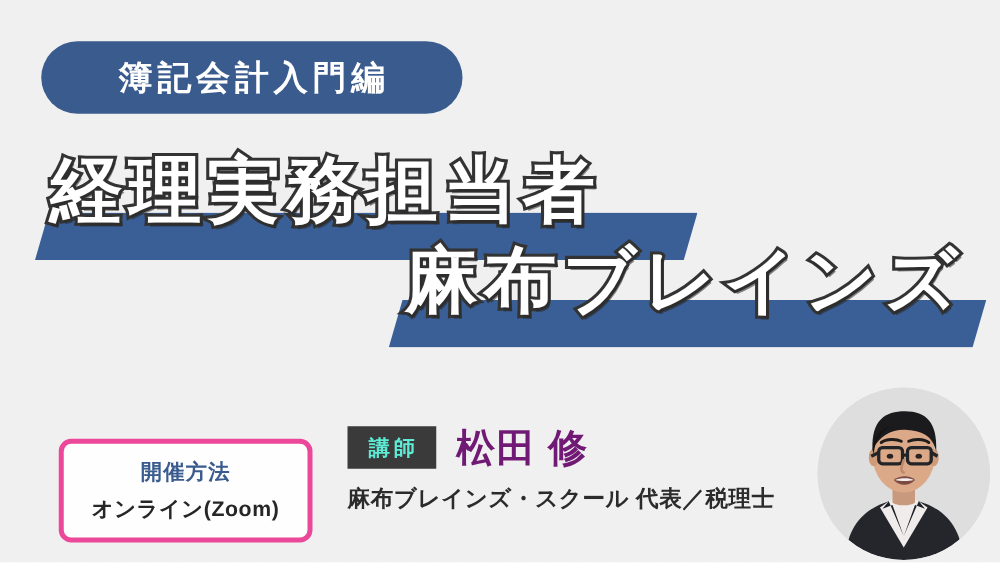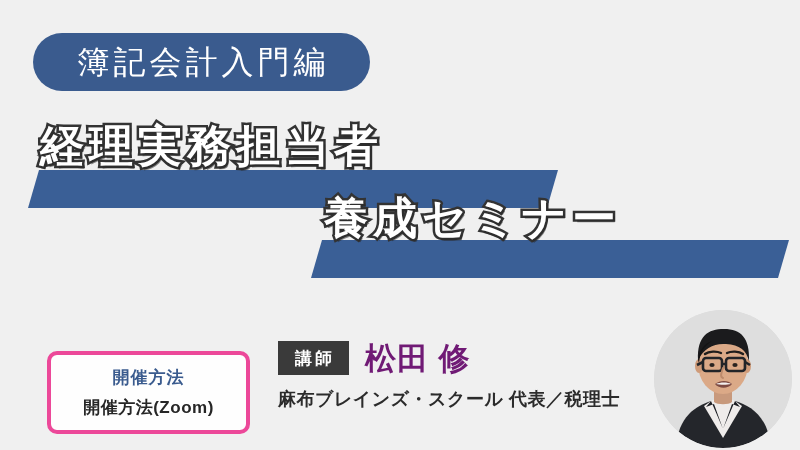--- a/index.html
+++ b/index.html
@@ -62,22 +62,22 @@
     width: 337px;
     height: 58px;
     background: #3a5b8e;
     border-radius: 29px;
     display: flex;
     align-items: center;
     justify-content: center;
   }
   .badge-text {
     color: #ffffff;
-    font-size: 32px;
-    font-weight: normal;
+    font-size: 27px;
+    font-weight: bold;
     letter-spacing: 4px;
     line-height: 1;
     white-space: nowrap;
     text-indent: 4px;
   }
 
   
   .band {
     position: absolute;
     background: #3a5f96;
@@ -93,21 +93,21 @@
     left: 311px;
     top: 240px;
     width: 478px;
     height: 38px;
     clip-path: polygon(11px 0, 100% 0, calc(100% - 11px) 100%, 0 100%);
   }
 
   
   .title-line {
     position: absolute;
-    font-size: 44px;
+    font-size: 58px;
     font-weight: bold;
     line-height: 1;
     color: #ffffff;
     white-space: nowrap;
     letter-spacing: 5px;
     -webkit-text-stroke: 5px #333333;
     paint-order: stroke fill;
     text-shadow:
       2px 3px 0 rgba(40,40,40,0.55);
   }
@@ -158,21 +158,21 @@
     left: 278px;
     top: 341px;
   }
   .instructor-row {
     display: flex;
     align-items: center;
     height: 34px;
   }
   .instructor-tag {
     background: #3a3a3a;
-    color: #ffffff;
+    color: #5eead4;
     font-size: 17px;
     font-weight: bold;
     letter-spacing: 3px;
     line-height: 1;
     padding: 8px 14px 8px 17px;
     box-sizing: border-box;
     height: 34px;
     display: flex;
     align-items: center;
   }
@@ -221,25 +221,25 @@
   <div class="grid-bg2"></div>
 
   <div class="badge">
     <span class="badge-text">簿記会計入門編</span>
   </div>
 
   <div class="band band-1"></div>
   <div class="band band-2"></div>
 
   <div class="title-line title-line-1">経理実務担当者</div>
-  <div class="title-line title-line-2">養成セミナー</div>
+  <div class="title-line title-line-2">麻布ブレインズ</div>
 
   <div class="info-box">
     <div class="info-label">開催方法</div>
-    <div class="info-value">開催方法(Zoom)</div>
+    <div class="info-value">オンライン(Zoom)</div>
   </div>
 
   <div class="instructor">
     <div class="instructor-row">
       <div class="instructor-tag">講師</div>
       <div class="instructor-name">松田 修</div>
     </div>
     <div class="instructor-affil">麻布ブレインズ・スクール 代表／税理士</div>
   </div>
 

